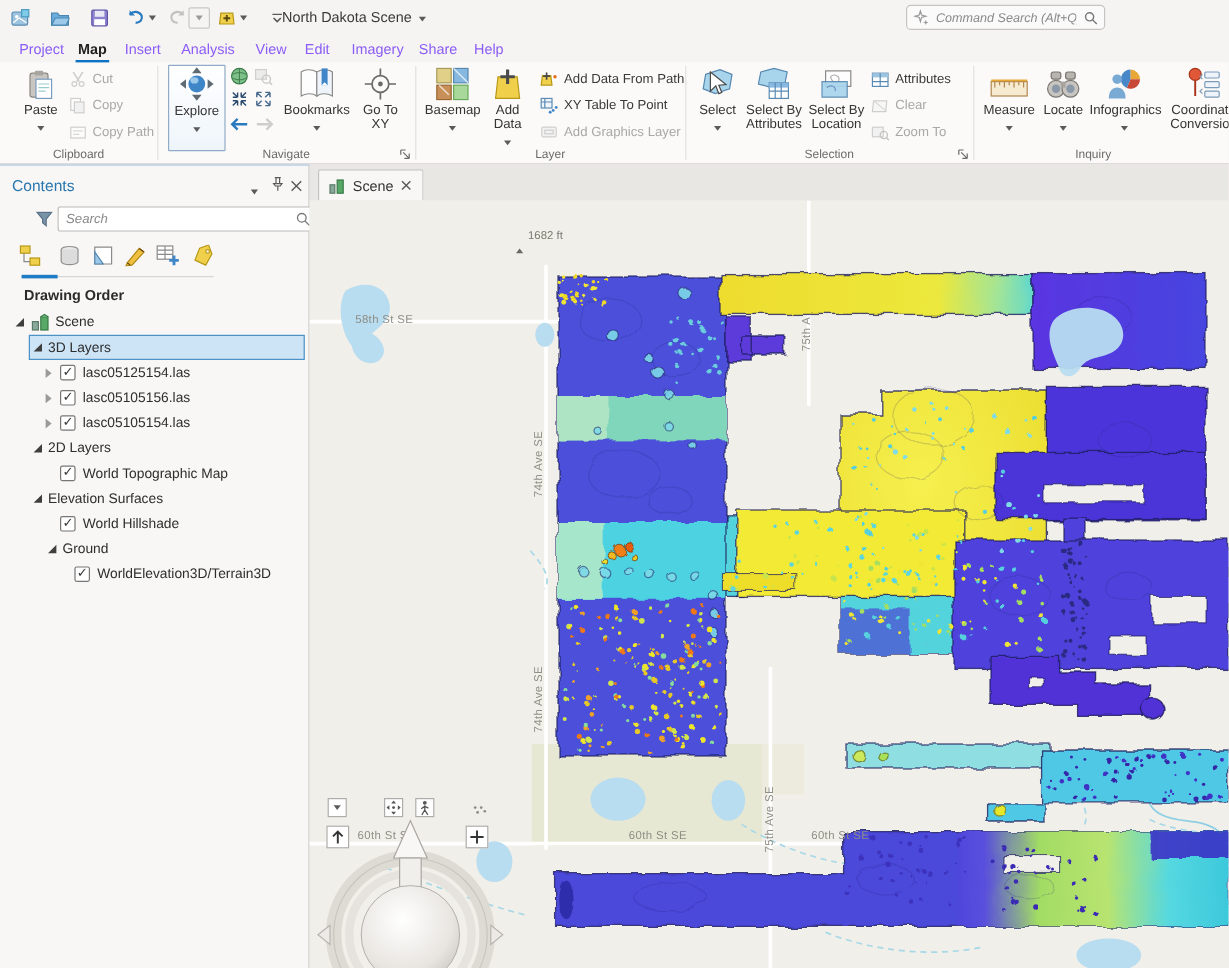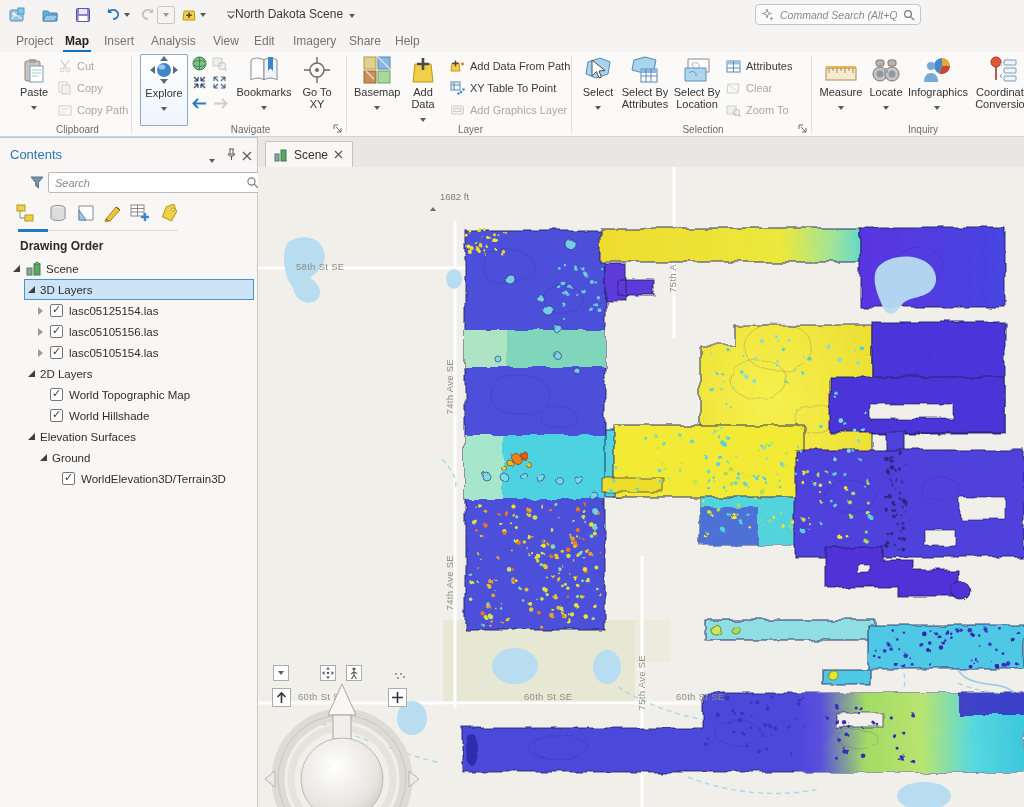--- a/index.html
+++ b/index.html
@@ -12,27 +12,27 @@
   .chev{display:inline-block;width:0;height:0;border-left:3.5px solid transparent;border-right:3.5px solid transparent;border-top:4px solid #5a5a5a;}
   .chev.lt{border-top-color:#9a9a9a;}
   .boxed{border:1px solid #c9c7c5;border-radius:2px;width:16px;height:16px;display:flex;align-items:center;justify-content:center;}
   #doc-title{position:absolute;top:7px;left:235px;font-size:12px;color:#3a3a3a;}
   #doc-title .chev{margin-left:6px;}
   #cmd-search{position:absolute;top:4px;left:755px;width:154px;height:19px;border:1px solid #c6c4c2;border-radius:4px;background:#fbfafa;display:flex;align-items:center;padding:0 5px;gap:4px;}
   #cmd-search input{border:none;outline:none;background:transparent;flex:1;font-size:10.5px;font-style:italic;color:#8a8a8a;font-family:"Liberation Sans",sans-serif;width:100px;}
   #cmd-search input::placeholder{color:#8a8a8a;font-style:italic;}
   
   #ribbontabs{position:absolute;top:30px;left:0;width:1024px;height:22px;background:#f5f4f2;}
-  .rtab{position:absolute;top:2px;font-size:12px;color:#737373;padding:2px 2px;}
+  .rtab{position:absolute;top:2px;font-size:12px;color:#8b5cf6;padding:2px 2px;}
   .rtab.active{font-weight:bold;color:#222;}
   .rtab.active::after{content:"";position:absolute;left:0;right:0;bottom:-3px;height:3px;background:#0c72c4;}
   
   #ribbon{position:absolute;top:52px;left:0;width:1024px;height:84px;background:#fbfaf9;border-bottom:1px solid #d5d3d1;overflow:hidden;}
   .gsep{position:absolute;top:3px;bottom:3px;width:1px;background:#e2e0dd;}
-  .grp-label{position:absolute;bottom:1px;font-size:10px;color:#6b6b6b;text-align:center;margin-left:12px;}
+  .grp-label{position:absolute;bottom:1px;font-size:10px;color:#6b6b6b;text-align:center;}
   .bigbtn{position:absolute;top:2px;text-align:center;font-size:11px;color:#343434;line-height:12px;}
   .bigbtn .bicon{height:30px;display:flex;align-items:flex-end;justify-content:center;margin-bottom:2px;}
   .bigbtn .chevrow{margin-top:2px;}
   .smallitem{position:absolute;height:16px;font-size:11px;color:#3a3a3a;display:flex;align-items:center;gap:5px;white-space:nowrap;}
   .disabled{color:#a8a8a8;}
   .disabled svg{opacity:.45;}
   .explore-sel{border:1px solid #8fabc7;background:linear-gradient(#ffffff,#eef5fb);border-radius:1px;}
   .launcher{position:absolute;bottom:2px;width:11px;height:11px;}
   
   #contents{position:absolute;top:137px;left:0;width:258px;height:670px;background:#f8f7f6;border-right:1px solid #c8c6c4;border-top:1px solid #a9c7e0;box-sizing:border-box;}
@@ -524,26 +524,26 @@
     </div>
     <div class="trow">
       <span class="exp-open" style="left:28px;top:7px"></span>
       <span class="tlabel" style="left:40px">2D Layers</span>
     </div>
     <div class="trow">
       <span class="cb" style="left:50px;top:4px"></span>
       <span class="tlabel" style="left:69px">World Topographic Map</span>
     </div>
     <div class="trow">
+      <span class="exp-open" style="left:28px;top:7px"></span>
+      <span class="tlabel" style="left:40px">Elevation Surfaces</span>
+    </div>
+    <div class="trow">
       <span class="cb" style="left:50px;top:4px"></span>
       <span class="tlabel" style="left:69px">World Hillshade</span>
-    </div>
-    <div class="trow">
-      <span class="exp-open" style="left:28px;top:7px"></span>
-      <span class="tlabel" style="left:40px">Elevation Surfaces</span>
     </div>
     <div class="trow">
       <span class="exp-open" style="left:40px;top:7px"></span>
       <span class="tlabel" style="left:52px">Ground</span>
     </div>
     <div class="trow">
       <span class="cb" style="left:62px;top:4px"></span>
       <span class="tlabel" style="left:81px">WorldElevation3D/Terrain3D</span>
     </div>
   </div>

